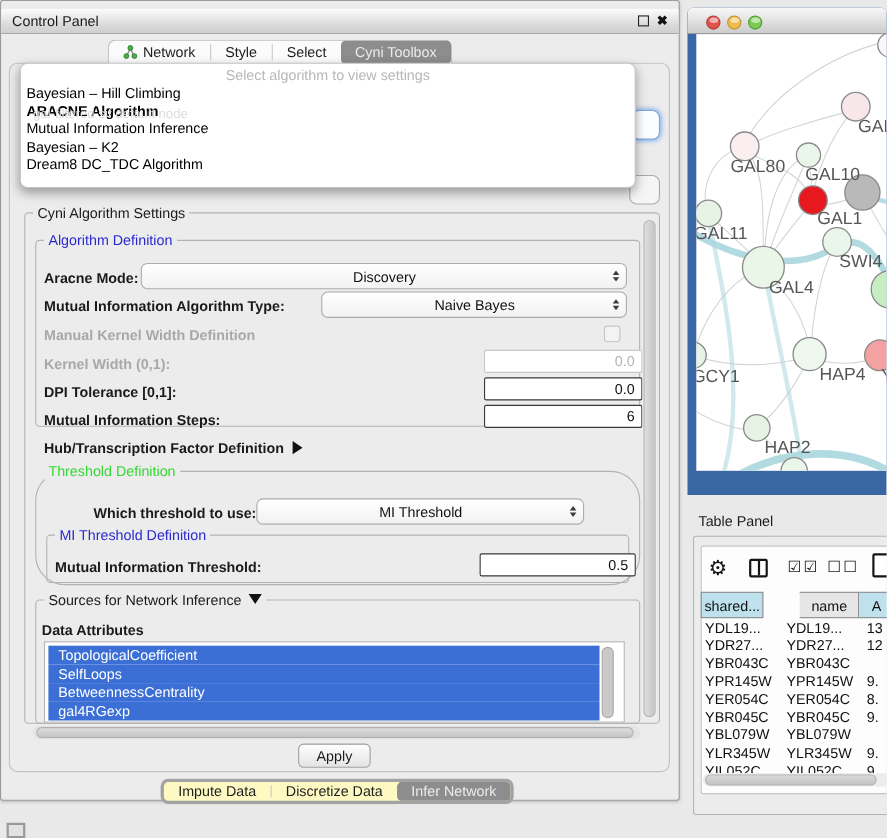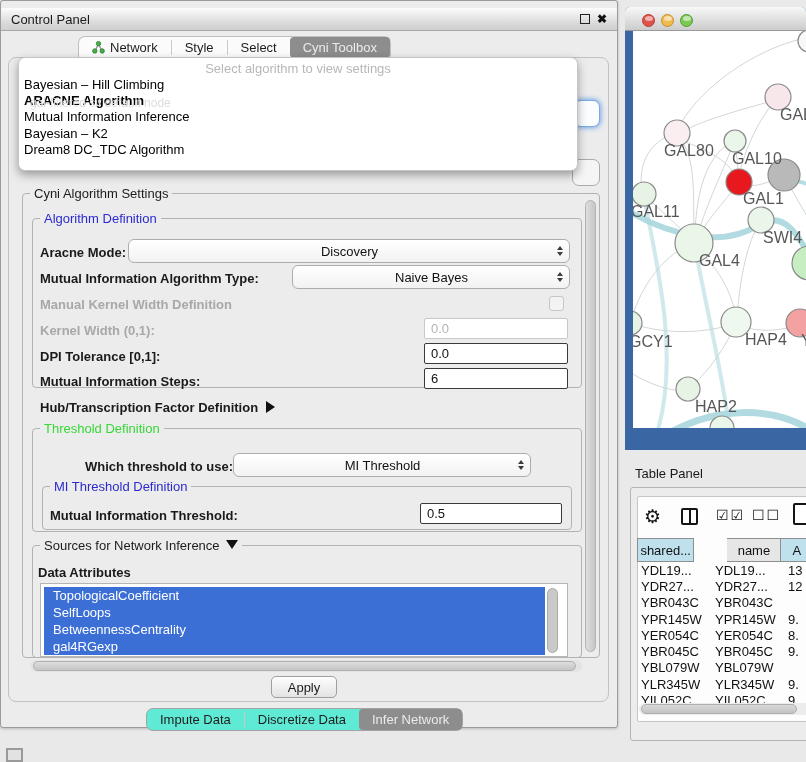--- a/index.html
+++ b/index.html
@@ -55,21 +55,21 @@
   .lbl.dis { color:#a8a8a8; }
 
   .combo { position:absolute; height:24px; background:linear-gradient(#ffffff,#f2f2f2);
     border:1px solid #adadad; border-radius:6px; display:flex; align-items:center; padding:0 6px 0 13px; }
   .combo-text { flex:1; font-size:13px; color:#111;text-align:center; }
   .spinner { display:flex; flex-direction:column; align-items:center; }
   .arr-up { width:0; height:0; border-left:3.5px solid transparent; border-right:3.5px solid transparent; border-bottom:4.5px solid #3c3c3c; margin-bottom:2px; }
   .arr-dn { width:0; height:0; border-left:3.5px solid transparent; border-right:3.5px solid transparent; border-top:4.5px solid #3c3c3c; }
 
   .tf { position:absolute; height:21px; background:#fff; border:1px solid #3a3a3a; border-radius:2px;
-    font-family:"Liberation Sans",sans-serif; font-size:13px; padding:0 6px; color:#111; width:144px; }
+    font-family:"Liberation Sans",sans-serif; font-size:13px; text-align:right; padding:0 6px; color:#111; width:144px;margin-left:16px; }
   .tf.dis { border-color:#c8c8c8; color:#b4b4b4; }
   .checkbox { position:absolute; width:15px; height:15px; border:1px solid #c6c6c6; border-radius:3px; background:#f3f3f3; }
 
   .tri-right { display:inline-block; width:0; height:0; border-top:6px solid transparent; border-bottom:6px solid transparent; border-left:9px solid #111; margin-left:8px; vertical-align:-1px; }
   .tri-down { display:inline-block; width:0; height:0; border-left:6px solid transparent; border-right:6px solid transparent; border-top:9px solid #111; margin-left:6px; vertical-align:1px; }
 
   
   .attr-list { left:40px; top:583px; width:528px; height:74px; background:#fff; border:1px solid #b5b5b5; overflow:hidden; padding-top:3px; z-index:3; }
   .attr-item { font-size:13px; line-height:17px; padding-left:9px; margin:0 22px 0 3px; color:#111; }
   .attr-item.sel { background:#3b6fd6; color:#fff; }
@@ -77,22 +77,22 @@
 
   
   .vscroll-track { left:584px; top:196px; width:13px; height:460px; background:#ededed; z-index:3; }
   .vscroll-thumb { left:585px; top:200px; width:11px; height:452px; background:linear-gradient(90deg,#dedede,#c6c6c6); border:1px solid #b2b2b2; border-radius:6px; z-index:4; }
   .hscroll-track { left:30px; top:660px; width:552px; height:12px; background:#e3e3e3; border-radius:6px; z-index:3; }
   .hscroll-thumb { left:33px; top:661px; width:543px; height:10px; background:linear-gradient(#dedede,#c4c4c4); border:1px solid #b0b0b0; border-radius:5px; z-index:4; }
 
   .apply-btn { left:271px; top:676px; width:66px; height:22px; background:linear-gradient(#fefefe,#e3e3e3);
     border:1px solid #9f9f9f; border-radius:5px; font-size:13px; display:flex; align-items:center; justify-content:center; }
 
-  .bottom-strip { top:708px; height:23px; display:flex; align-items:stretch; background:#5eead4;
-    border:1px solid #a3a3a3; border-radius:7px; z-index:6; }
+  .bottom-strip { top:708px; height:23px; display:flex; align-items:stretch; background:#fef9c3;
+    border:3px solid #a3a3a3; border-radius:7px; z-index:6; }
 
   .mini-icon-bl { left:6px; top:748px; width:17px; height:14px; border:2px solid #9a9a9a; background:#e2e2e2; }
 
   
   .net-window { left:625px; top:7px; width:181px; height:443px; background:#3a67a3; border-radius:5px 5px 0 0; overflow:hidden; }
   .net-titlebar { left:625px; top:7px; width:181px; height:24px; background:linear-gradient(#f8f8f8,#cccccc);
     border-bottom:1px solid #9a9a9a; border-radius:5px 5px 0 0; z-index:2; }
   .light { position:absolute; top:7px; width:13px; height:13px; border-radius:50%; }
   .light::after { content:""; position:absolute; left:2px; top:1px; width:8px; height:5px; border-radius:50%; background:rgba(255,255,255,.55); }
   .light.red { left:17px; background:#e0524c; border:1px solid #b23c34; }
@@ -140,21 +140,21 @@
   <div class="abs cp-titlebar">
     <span class="cp-title">Control Panel</span>
     <span class="tb-btns">
       <span class="float-btn"></span>
       <span class="close-btn">✖</span>
     </span>
   </div>
 
   <div class="abs content-panel"></div>
 
-  <div class="abs tab-strip" style="left:78px;" id="topTabs">
+  <div class="abs tab-strip" style="left:98px;" id="topTabs">
       <div class="tab">
         <svg class="mini-net-icon" viewBox="0 0 13 13">
           <line x1="6.5" y1="3" x2="3" y2="10" stroke="#8a8a8a" stroke-width="1.2"></line>
           <line x1="6.5" y1="3" x2="10" y2="10" stroke="#8a8a8a" stroke-width="1.2"></line>
           <circle cx="6.5" cy="2.6" r="2.2" fill="#46b24a" stroke="#2c7a2f" stroke-width="0.8"></circle>
           <circle cx="2.8" cy="10" r="2.2" fill="#46b24a" stroke="#2c7a2f" stroke-width="0.8"></circle>
           <circle cx="10.2" cy="10" r="2.2" fill="#46b24a" stroke="#2c7a2f" stroke-width="0.8"></circle>
         </svg>
         <span>Network</span>
       </div>
@@ -223,21 +223,21 @@
   <span class="lbl" style="left:40px; top:349px;">DPI Tolerance [0,1]:</span>
   <input class="tf" style="left: 424px; top: 343px;" readonly="" value="0.0">
 
   <span class="lbl" style="left:40px; top:374px;">Mutual Information Steps:</span>
   <input class="tf" style="left: 424px; top: 368px;" readonly="" value="6">
 
   <span class="lbl" style="left:40px; top:400px;">
     <span>Hub/Transcription Factor Definition</span><span class="tri-right"></span>
   </span>
 
-  <div class="fieldset" style="left:32px; top:428px; width:550px; height:104px;">
+  <div class="fieldset" style="left:32px; top:428px; width:550px; height:104px;border-radius:27px;">
     <span class="legend green">Threshold Definition</span>
   </div>
 
   <span class="lbl" style="left:85px; top:459px;">Which threshold to use:</span>
   <div class="combo" style="left:233px; top:453px; width:298px;">
     <span class="combo-text">MI Threshold</span>
     <span class="spinner">
         <span class="arr-up"></span>
         <span class="arr-dn"></span>
       </span>

